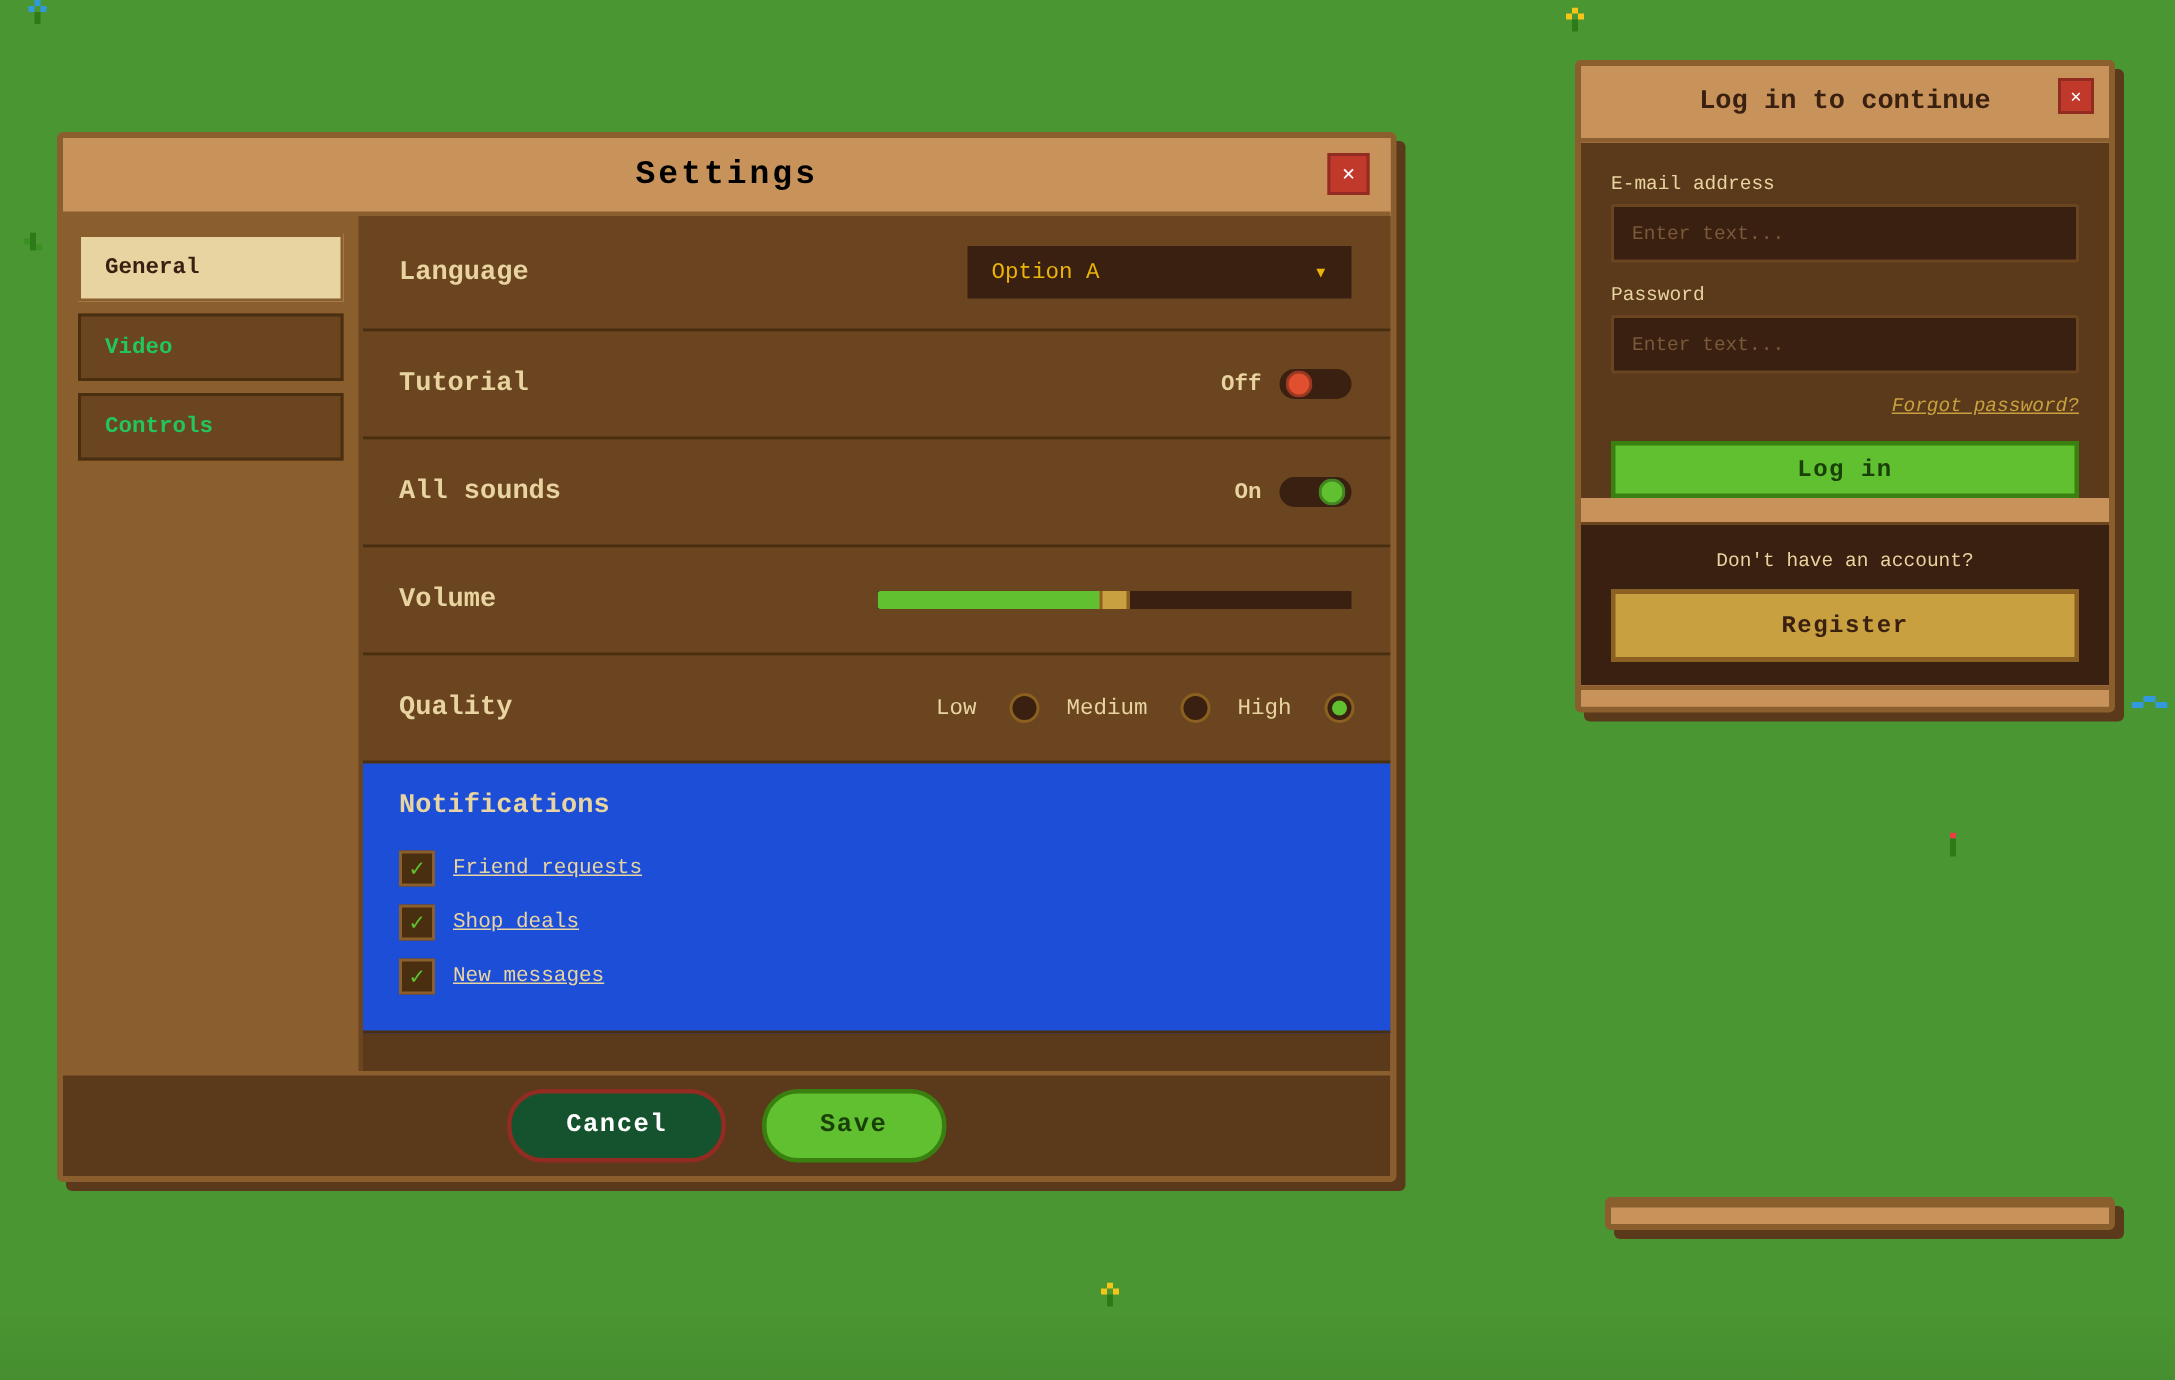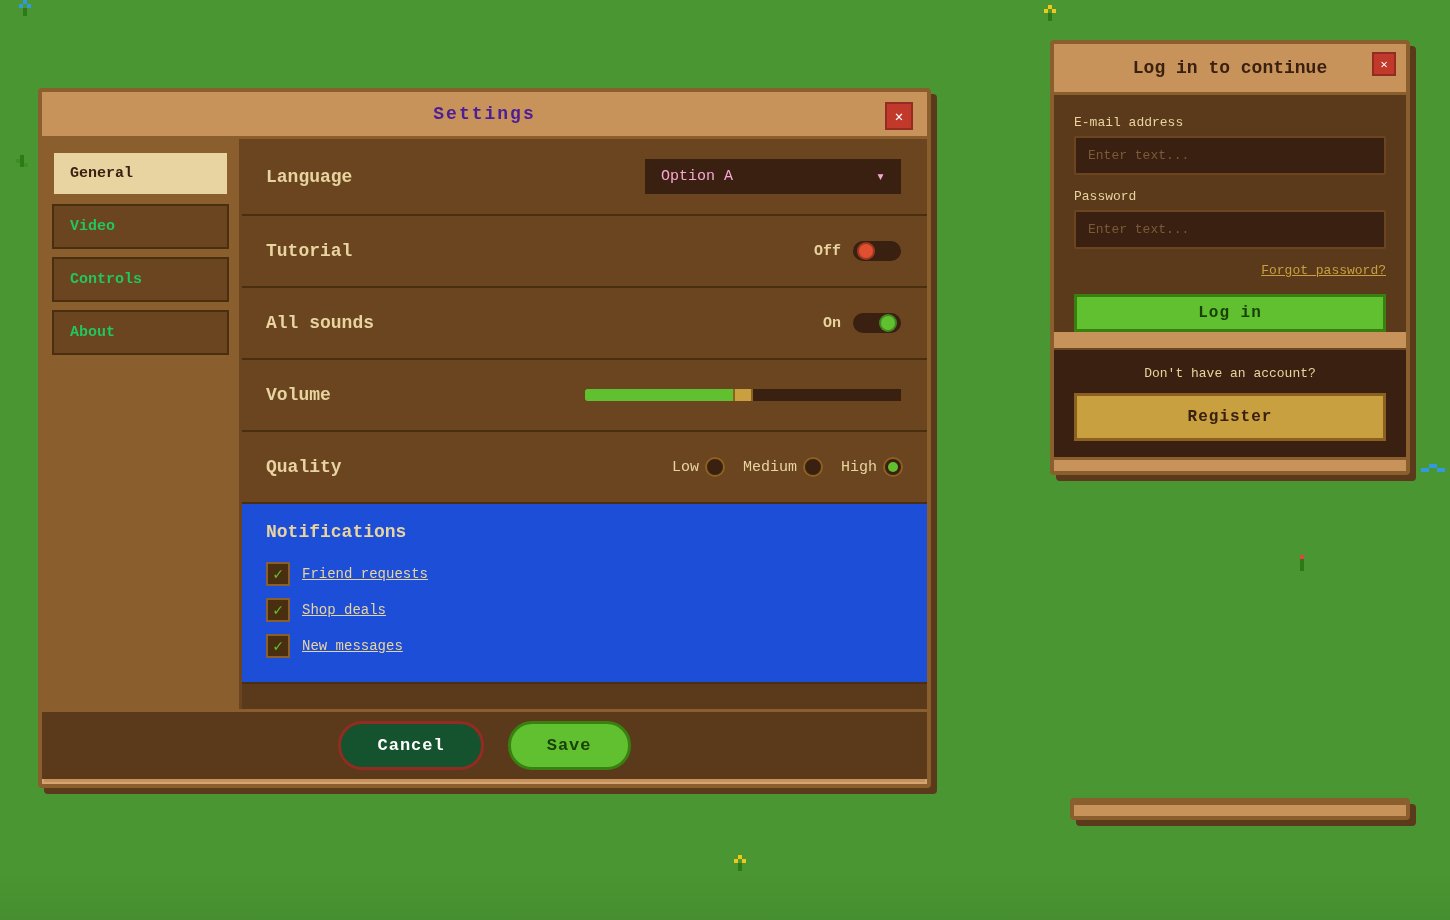--- a/index.html
+++ b/index.html
@@ -39,23 +39,23 @@
 
     .settings-header {
       background: #c8935a;
       padding: 12px 16px;
       text-align: center;
       position: relative;
       border-bottom: 3px solid #8b5e2e;
     }
 
     .settings-title {
-      font-size: 18px;
-      font-weight: bold;
-      color: #4c1d95;
+      font-size: 22px;
+      font-weight: bold;
+      color: #000000;
       letter-spacing: 2px;
       image-rendering: pixelated;
     }
 
     .close-btn {
       position: absolute;
       right: 14px;
       top: 10px;
       width: 28px;
       height: 28px;
@@ -153,21 +153,21 @@
       background: #3a2010;
       border: 2px solid #6b4520;
       padding: 8px 16px;
       min-width: 260px;
       justify-content: space-between;
       cursor: pointer;
       border-radius: 2px;
     }
 
     .lang-dropdown span {
-      color: #f9a8d4;
+      color: #eab308;
       font-size: 15px;
       font-family: 'Courier New', monospace;
     }
 
     .dropdown-arrow {
       color: #c8a040;
       font-size: 18px;
     }
 
     
@@ -256,21 +256,21 @@
     
     .quality-options {
       display: flex;
       align-items: center;
       gap: 18px;
     }
 
     .quality-option {
       display: flex;
       align-items: center;
-      gap: 6px;
+      gap: 22px;
       cursor: pointer;
     }
 
     .quality-label {
       color: #e8d4a0;
       font-size: 15px;
       font-family: 'Courier New', monospace;
     }
 
     .radio-circle {
@@ -461,20 +461,21 @@
 
     .forgot-link {
       color: #c8a040;
       font-size: 13px;
       font-family: 'Courier New', monospace;
       text-decoration: underline;
       cursor: pointer;
       display: block;
       text-align: right;
       margin-bottom: 16px;
+      font-style: italic;
     }
 
     .btn-login {
       width: 100%;
       padding: 7px;
       background: #60c030;
       border: 3px solid #3a8010;
       color: #1a4008;
       font-size: 16px;
       font-weight: bold;
@@ -624,21 +625,20 @@
     <span class="settings-title">Settings</span>
     <button class="close-btn">✕</button>
   </div>
 
   <div class="settings-body">
 
     <div class="settings-sidebar">
       <div class="sidebar-item active">General</div>
       <div class="sidebar-item">Video</div>
       <div class="sidebar-item">Controls</div>
-      <div class="sidebar-item">About</div>
     </div>
 
     <div class="settings-content">
 
       <div class="setting-row">
         <span class="setting-label">Language</span>
         <div class="lang-dropdown">
           <span>Option A</span>
           <span class="dropdown-arrow">▾</span>
         </div>

